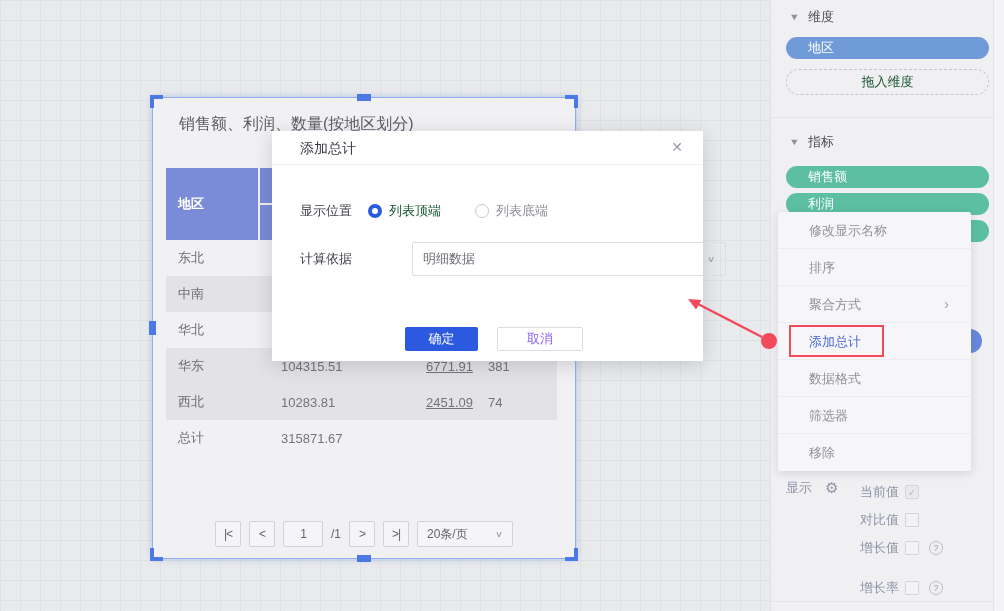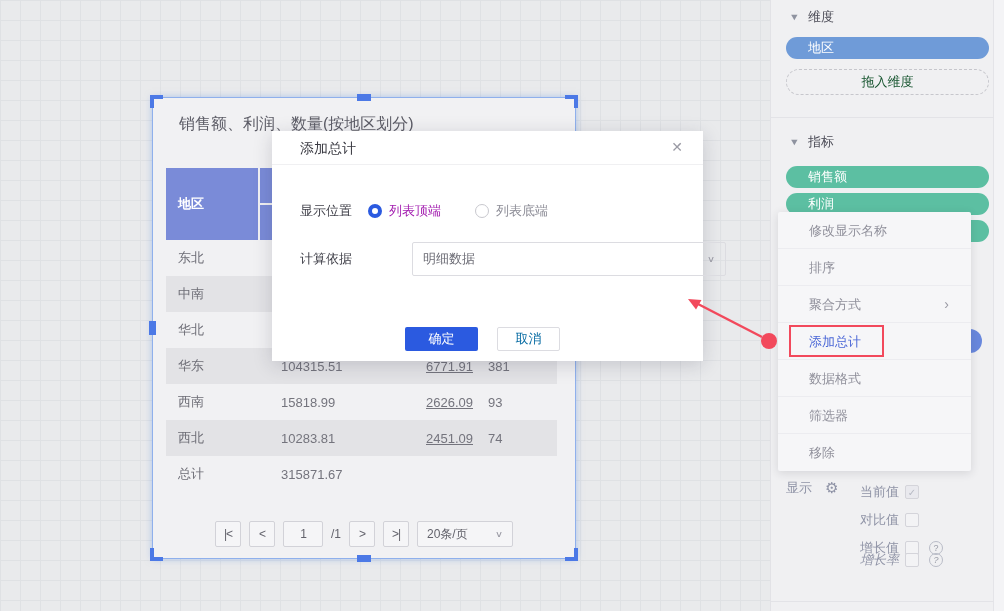--- a/index.html
+++ b/index.html
@@ -65,30 +65,30 @@
   .m-title { position:absolute; left:28px; top:9px; font-size:14px; color:#3a3a42; }
   .m-close { position:absolute; right:20px; top:8px; font-size:14px; color:#9a9aa4; cursor:pointer; }
   .m-row { position:absolute; left:28px; display:flex; align-items:center; font-size:13px; }
   .m-row1 { top:71px; }
   .m-row2 { top:116px; height:24px;gap:44px; }
   .m-label { color:#3f3f48; font-weight:normal; width:68px; }
   .radio-opt { display:flex; align-items:center; margin-right:34px; }
   .radio { width:14px; height:14px; border-radius:50%; border:1px solid #c8c8ce;
     background:#fff; margin-right:7px; position:relative; }
   .radio.checked { border:4px solid #2b5ae0; }
-  .radio-label { color:#a21caf; }
+  .radio-label { color:#14532d; }
   .radio-label.off { color:#8d8d97; }
   .m-select { width:314px; height:24px; border:1px solid #dcdce1; border-radius:2px;
     display:flex; align-items:center; justify-content:space-between; padding:16px 10px;
     color:#6b6b74; }
   .m-foot { position:absolute; left:0; top:196px; width:100%; height:24px; }
   .btn { position:absolute; height:24px; border-radius:2px; font-size:13px;
     display:flex; align-items:center; justify-content:center; cursor:pointer; }
   .btn-ok { left:133px; width:73px; background:#2b5ae0; color:#fff; }
-  .btn-cancel { left:225px; width:63px; background:#fff; border:1px solid #dcdce1; color:#0369a1; }
+  .btn-cancel { left:225px; width:86px; background:#fff; border:1px solid #dcdce1; color:#8b5cf6; }
 
   
   .sidebar { position:absolute; left:770px; top:0; width:234px; height:611px;
     background:#f0f0f2; border-left:1px solid #e2e2e6; z-index:2; }
   .rail { position:absolute; right:0; top:0; width:11px; height:611px;
     background:#f4f4f6; border-left:1px solid #e4e4e8; }
   .sec { position:absolute; left:19px; display:flex; align-items:center;
     font-size:13px; color:#4c4c57; cursor:pointer; }
   .tri { font-size:9px; color:#8f93a0; margin-right:9px; transform:scaleX(1.2); }
   .pill { position:absolute; left:15px; width:203px; height:22px; border-radius:11px;
@@ -171,26 +171,20 @@
         <div class="td-v1"></div>
         <div class="td-v2"></div>
         <div class="td-v3"></div>
       </div>
       <div class="trow stripe">
         <div class="td-region">华东</div>
         <div class="td-v1">104315.51</div>
         <div class="td-v2">6771.91</div>
         <div class="td-v3">381</div>
       </div>
-      <div class="trow">
-        <div class="td-region">西南</div>
-        <div class="td-v1">15818.99</div>
-        <div class="td-v2">2626.09</div>
-        <div class="td-v3">93</div>
-      </div>
       <div class="trow stripe">
         <div class="td-region">西北</div>
         <div class="td-v1">10283.81</div>
         <div class="td-v2">2451.09</div>
         <div class="td-v3">74</div>
       </div>
       <div class="trow">
         <div class="td-region">总计</div>
         <div class="td-v1">315871.67</div>
         <div class="td-v2"></div>
@@ -256,21 +250,21 @@
     </div>
     <div class="disp-row" style="top:510px; left:0; width:234px;">
       <span class="opt-label">对比值</span>
       <span class="cbx" style="top:3px;"></span>
     </div>
     <div class="disp-row" style="top:538px; left:0; width:234px;">
       <span class="opt-label">增长值</span>
       <span class="cbx" style="top:3px;"></span>
       <span class="help" style="top:3px;">?</span>
     </div>
-    <div class="disp-row" style="top:550px; left:0; width:234px;font-style:italic;">
+    <div class="disp-row" style="top:578px; left:0; width:234px;">
       <span class="opt-label">增长率</span>
       <span class="cbx" style="top:3px;"></span>
       <span class="help" style="top:3px;">?</span>
     </div>
     <div class="sb-div" style="top:601px;"></div>
   </div>
 
   <div class="modal">
     <div class="m-head">
       <span class="m-title">添加总计</span>

